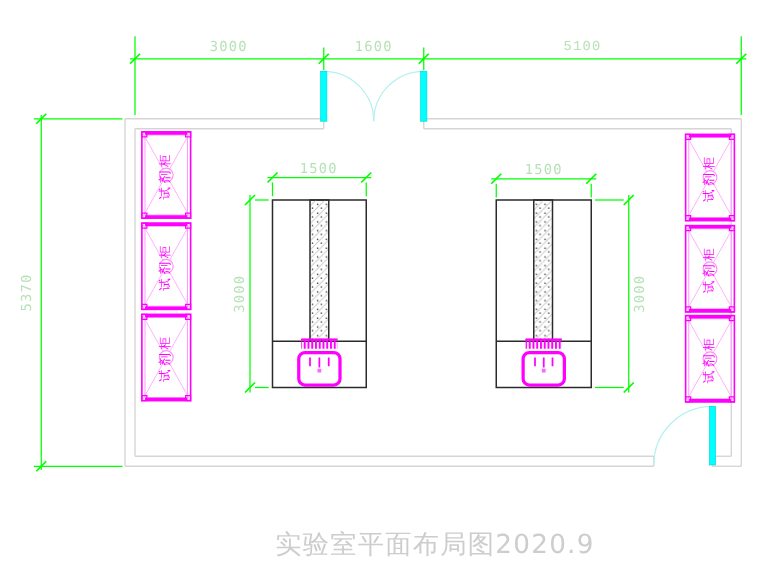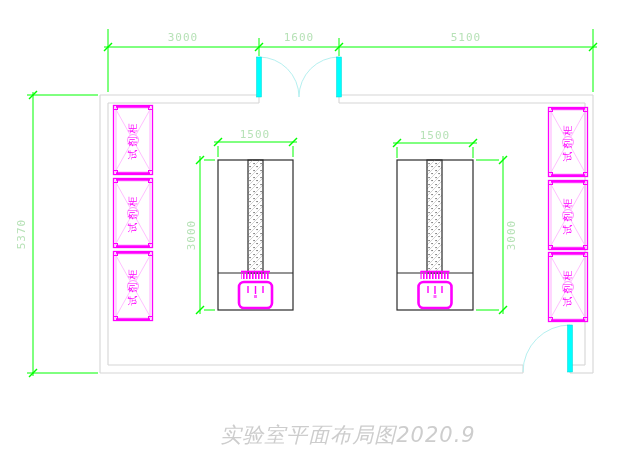--- a/index.html
+++ b/index.html
@@ -15,21 +15,21 @@
   }
   .rot{transform:rotate(-90deg);}
   .cab-text{
     position:absolute;font-family:"DejaVu Sans", sans-serif;
     font-size:10px;color:#ff00ff;text-align:center;letter-spacing:3px;
     width:46px;height:12px;line-height:12px;transform:rotate(-90deg);white-space:nowrap;
   }
   .title{
     position:absolute;left:218px;top:420px;width:260px;height:30px;
     font-family:"DejaVu Sans", sans-serif;font-size:21px;line-height:30px;
-    color:#cdcdcd;text-align:center;letter-spacing:1px;white-space:nowrap;font-style:italic;
+    color:#cdcdcd;text-align:center;letter-spacing:1px;white-space:nowrap;
   }
 </style>
 </head>
 <body>
 
 <div id="stage">
 
   <svg width="619" height="469" viewBox="0 0 619 469">
     <defs>
       <pattern id="hatch" width="7" height="7" patternUnits="userSpaceOnUse">
@@ -165,21 +165,21 @@
       <line x1="503" y1="156" x2="503" y2="314"></line>
       <line x1="476" y1="160" x2="499" y2="160"></line>
       <line x1="476" y1="310" x2="499" y2="310"></line>
       <line x1="499" y1="164" x2="507" y2="156" stroke-width="1.4"></line>
       <line x1="499" y1="314" x2="507" y2="306" stroke-width="1.4"></line>
     </g>
   </svg>
 
   <div class="dim-text" style="left:153px;top:31px;">3000</div>
   <div class="dim-text" style="left:269px;top:31px;text-align:center;">1600</div>
-  <div class="dim-text" style="left:436px;top:31px;">5100</div>
+  <div class="dim-text" style="left:436px;top:31px;font-family:Liberation Mono, monospace;">5100</div>
   <div class="dim-text rot" style="left:-8px;top:227px;">5370</div>
 
   <div class="dim-text" style="left:225px;top:128px;">1500</div>
   <div class="dim-text rot" style="left:162px;top:228px;">3000</div>
   <div class="dim-text" style="left:405px;top:129px;">1500</div>
   <div class="dim-text rot" style="left:482px;top:228px;">3000</div>
 
   <div class="cab-text" style="left:110px;top:134px;">试剂柜</div>
   <div class="cab-text" style="left:110px;top:207px;">试剂柜</div>
   <div class="cab-text" style="left:110px;top:280px;">试剂柜</div>

